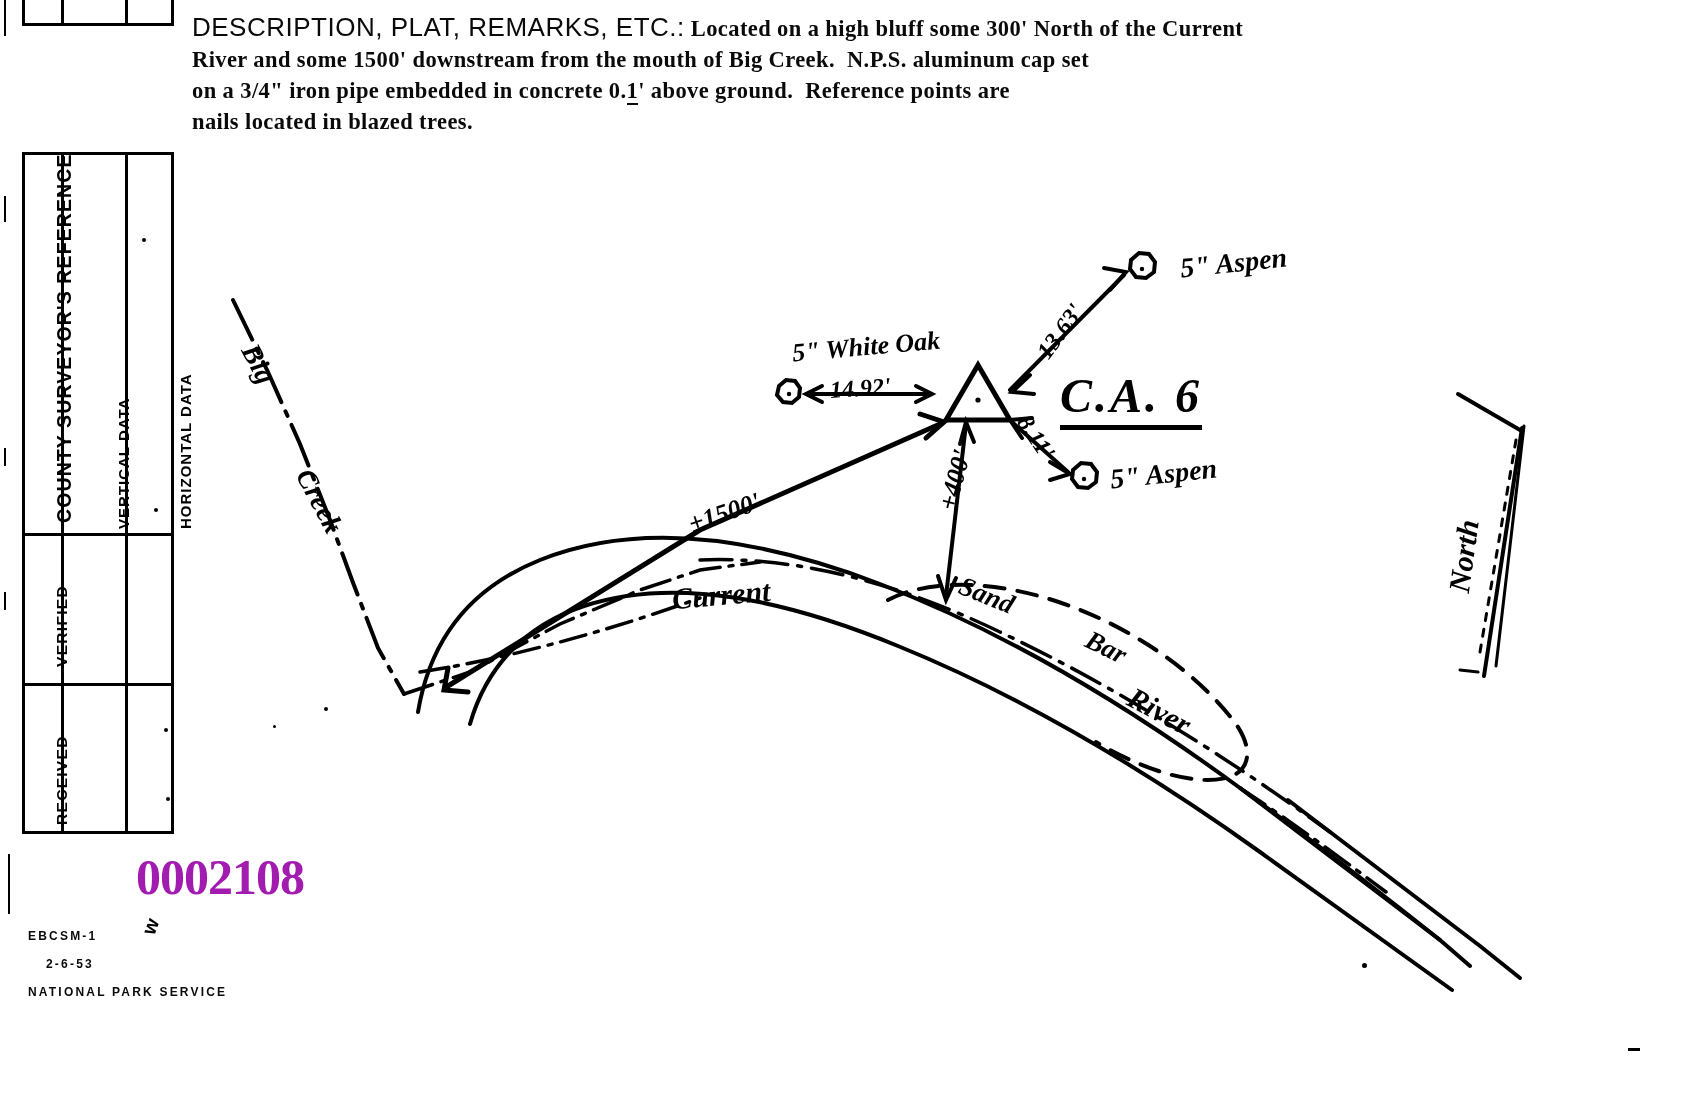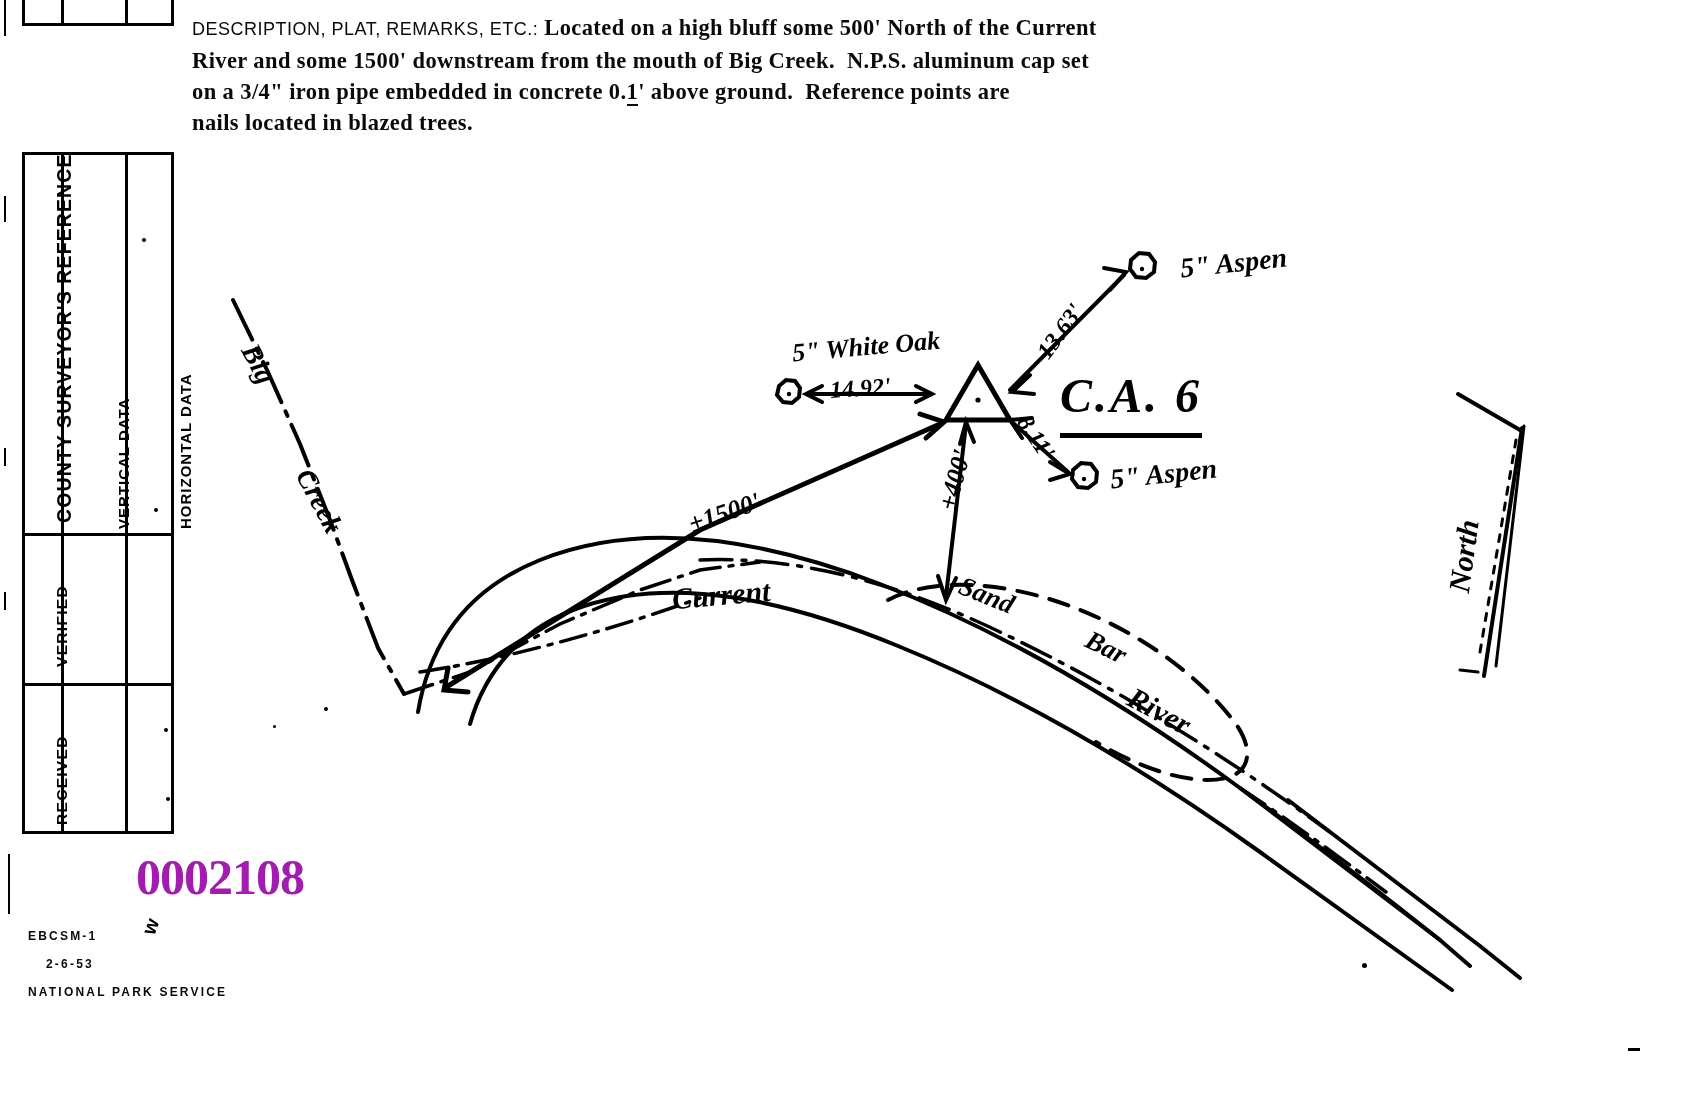--- a/index.html
+++ b/index.html
@@ -57,21 +57,21 @@
     font-weight: bold;
     font-size: 22.5px;
     letter-spacing: 0.4px;
     color: #0a0a0a;
     line-height: 31px;
     white-space: pre;
   }
   .desc-label {
     font-family: "Liberation Sans", sans-serif;
     font-weight: normal;
-    font-size: 18px;
+    font-size: 26px;
     letter-spacing: 0.5px;
     margin-top: 17px;
   }
   .u-under {
     border-bottom: 2px solid #0a0a0a;
   }
 
   
   .lt {
     position: absolute;
@@ -186,21 +186,21 @@
 <div id="page">
 
   <div class="top-table">
     <div class="vdiv" style="left:36px;"></div>
     <div class="vdiv" style="left:100px;"></div>
 
   </div>
   <div class="tick-left" style="left:4px; top:0px; height:36px;"></div>
 
   <div class="desc">
-    <div class="desc-line"><span class="desc-label">DESCRIPTION, PLAT, REMARKS, ETC.:</span> <span>Located on a high bluff some 500' North of the Current</span></div>
+    <div class="desc-line"><span class="desc-label">DESCRIPTION, PLAT, REMARKS, ETC.:</span> <span>Located on a high bluff some 300' North of the Current</span></div>
     <div class="desc-line">River and some 1500' downstream from the mouth of Big Creek.  N.P.S. aluminum cap set</div>
     <div class="desc-line"><span>on a 3/4" iron pipe embedded in concrete 0.</span><span class="u-under">1</span><span>' above ground.  Reference points are</span></div>
     <div class="desc-line">nails located in blazed trees.</div>
   </div>
 
   <div class="lt">
     <div class="lt-col" style="left:36px;"></div>
     <div class="lt-col" style="left:100px;"></div>
     <div class="lt-row" style="top:378px;"></div>
     <div class="lt-row" style="top:528px;"></div>
@@ -309,21 +309,21 @@
 
   <div class="hand" style="left:792px; top:332px; font-size:26px; transform:rotate(-5deg);">5" White Oak</div>
   <div class="hand" style="left:830px; top:375px; font-size:24px; transform:rotate(-4deg);">14.92'</div>
 
   <div class="hand" style="left:1180px; top:247px; font-size:28px; transform:rotate(-6deg);">5" Aspen</div>
   <div class="hand" style="left:1030px; top:318px; font-size:24px; transform:rotate(-54deg);">13.63'</div>
 
   <div class="hand" style="left:1110px; top:458px; font-size:28px; transform:rotate(-6deg);">5" Aspen</div>
   <div class="hand" style="left:1012px; top:424px; font-size:24px; transform:rotate(56deg);">8.11'</div>
 
-  <div class="hand" style="left:1060px; top:368px; font-size:48px; letter-spacing:3px; border-bottom:5px solid #000; padding-bottom:10px; font-style:italic;">C.A. 6</div>
+  <div class="hand" style="left:1060px; top:368px; font-size:48px; letter-spacing:3px; border-bottom:5px solid #000; padding-bottom:2px; font-style:italic;">C.A. 6</div>
 
   <div class="hand" style="left:688px; top:498px; font-size:26px; transform:rotate(-19deg);">±1500'</div>
   <div class="hand" style="left:925px; top:465px; font-size:26px; transform:rotate(-75deg);">±400'</div>
 
   <div class="hand" style="left:238px; top:348px; font-size:28px; transform:rotate(62deg);">Big</div>
   <div class="hand" style="left:285px; top:485px; font-size:28px; transform:rotate(62deg);">Creek</div>
 
   <div class="hand" style="left:672px; top:578px; font-size:30px; transform:rotate(-5deg);">Current</div>
   <div class="hand" style="left:1126px; top:694px; font-size:30px; transform:rotate(28deg);">River</div>
 

